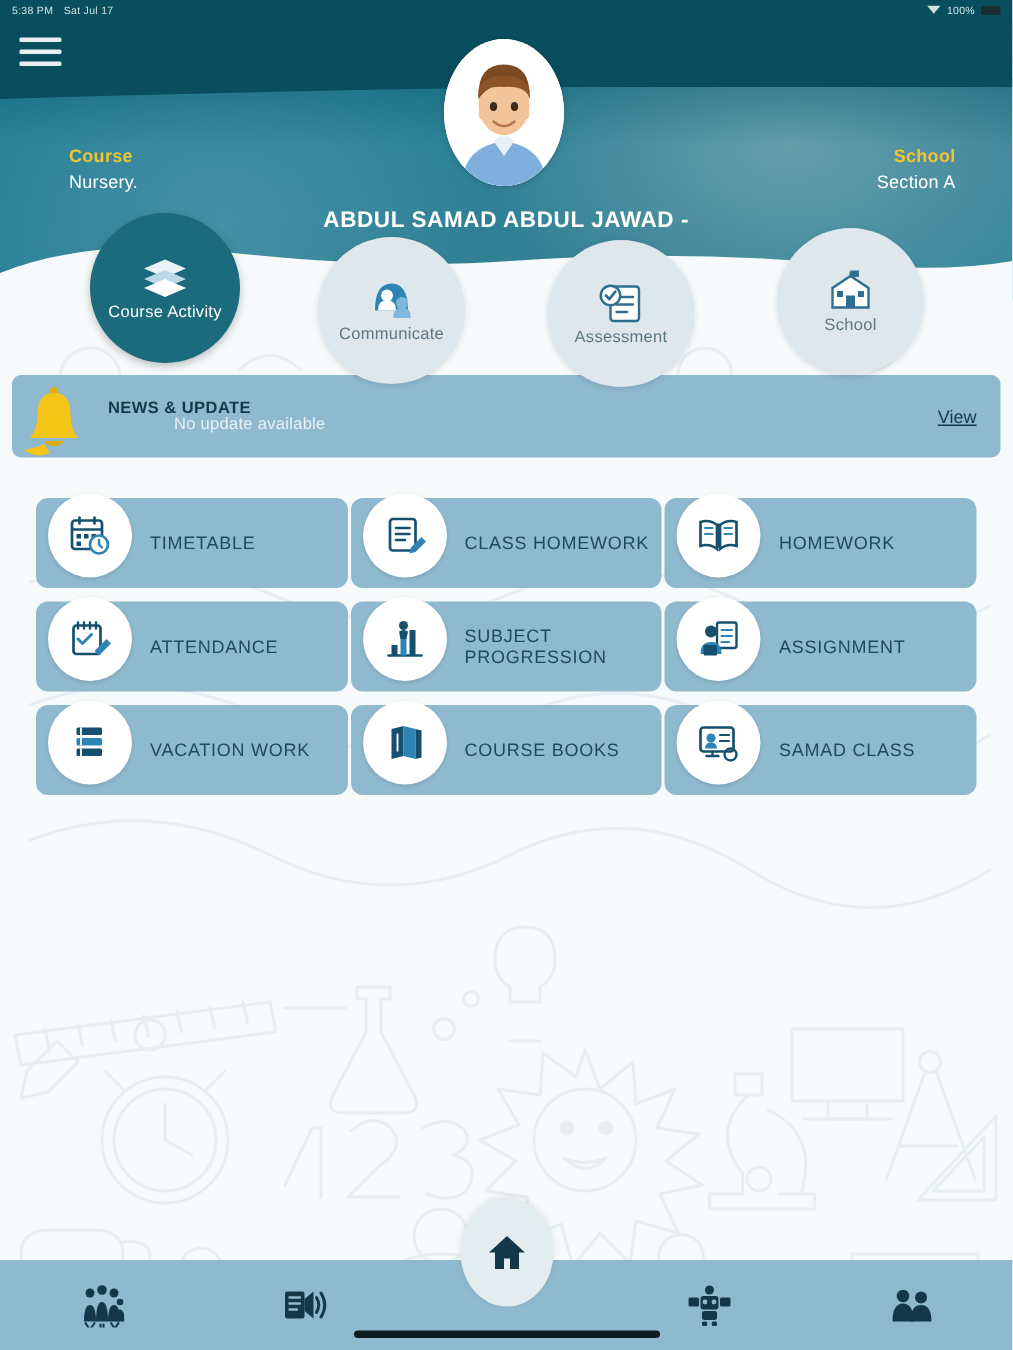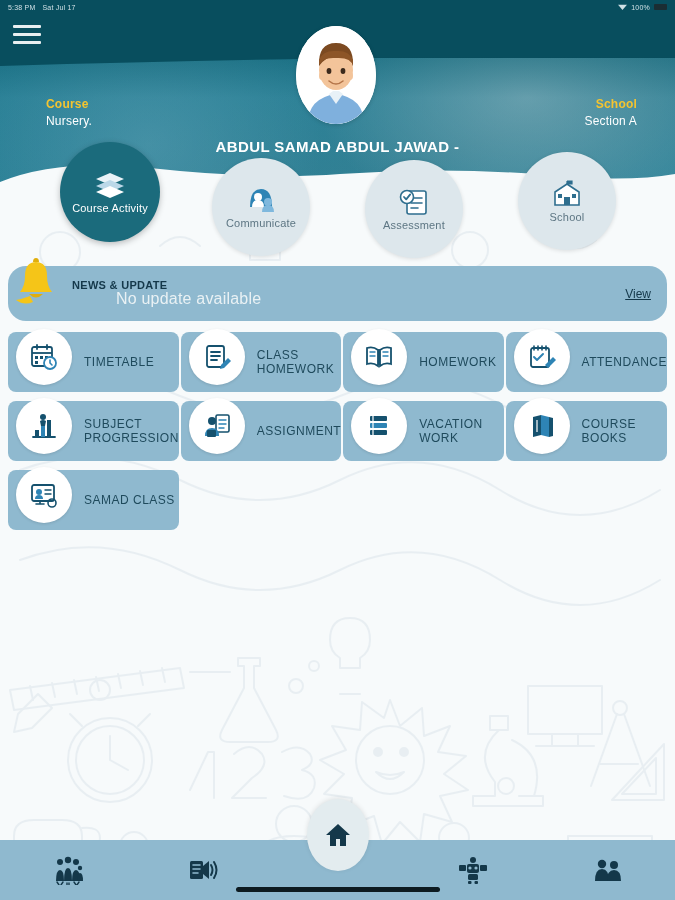--- a/index.html
+++ b/index.html
@@ -117,43 +117,43 @@
     background:#dde7ec; box-shadow:0 1px 4px rgba(0,0,0,.12);
   }
   .cnav.plain .cn-label { color:#5d7683; }
   #cnav-0 { left:60px;  top:2px;  width:100px; height:100px; }
   #cnav-1 { left:212px; top:18px; }
   #cnav-2 { left:365px; top:20px; }
   #cnav-3 { left:518px; top:12px; }
 
   
   #news {
-    position:absolute; left:8px; top:266px; width:659px; height:55px;
-    background:#8fb9cf; border-radius:18px; z-index:8;
+    position:absolute; left:8px; top:250px; width:659px; height:55px;
+    background:#8fb9cf; border-radius:6px; z-index:8;
     display:flex; align-items:center; padding:0 16px;
   }
   #news-bell {
     position:absolute; left:12px; top:256px; width:48px; height:54px; z-index:9;
   }
   #news-text { margin-left:48px; flex:1; }
   #news-title {
     font-size:11px; font-weight:bold; color:#14384a; letter-spacing:.3px;
   }
   #news-sub {
-    font-size:16px; color:#e9f1f4; margin-top:-1px; letter-spacing:.2px;padding-left:44px;
+    font-size:11px; color:#e9f1f4; margin-top:-1px; letter-spacing:.2px;padding-left:44px;
   }
   #news-view {
     font-size:12px; color:#14384a; text-decoration:underline; cursor:pointer;
   }
 
   
   #grid {
     position:absolute; left:0; top:332px; width:675px; z-index:8;
-    display:grid; grid-template-columns:1fr 1fr 1fr 1fr; column-gap:2px; row-gap:9px;
-    padding:0 8px;
+    display:grid; grid-template-columns:1fr 1fr 1fr; column-gap:2px; row-gap:9px;
+    padding:0 24px;
   }
   .tile {
     position:relative; height:60px; background:#8fb9cf; border-radius:8px;
     display:flex; align-items:center; cursor:pointer;
   }
   .tile .t-badge {
     position:absolute; left:8px; top:-3px; width:56px; height:56px;
     border-radius:50%; background:#ffffff;
     display:flex; align-items:center; justify-content:center;
     box-shadow:0 1px 3px rgba(0,0,0,.12);

